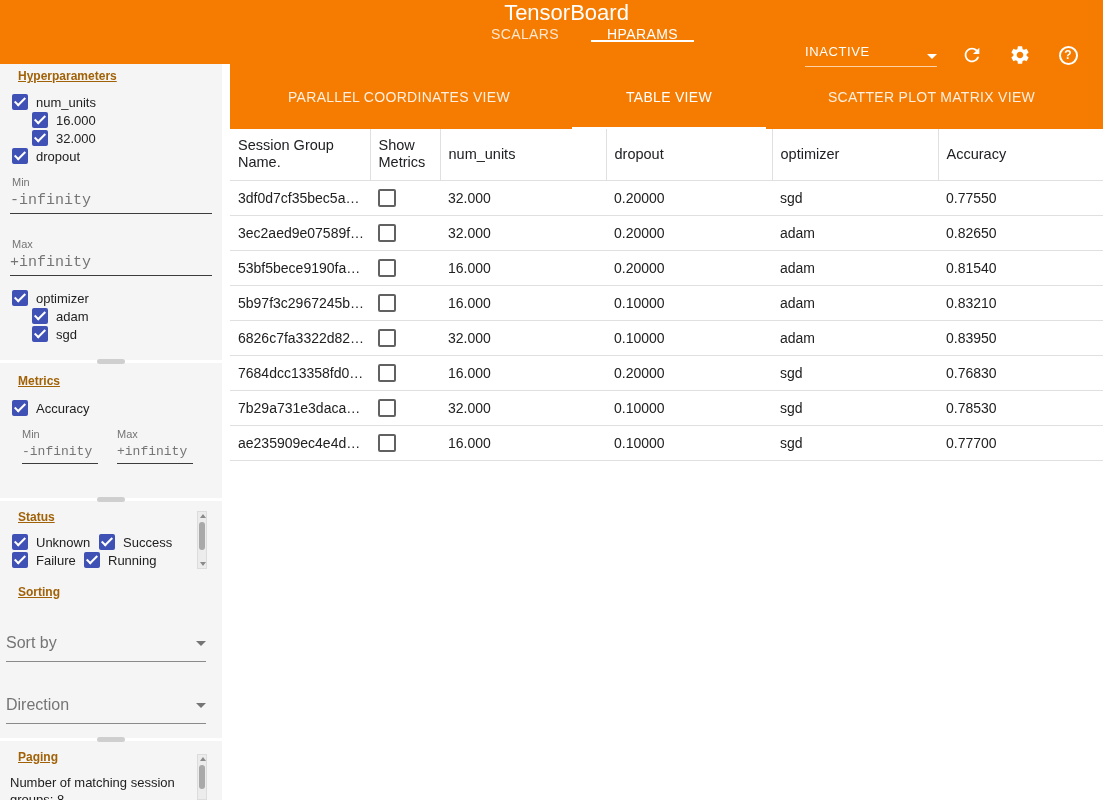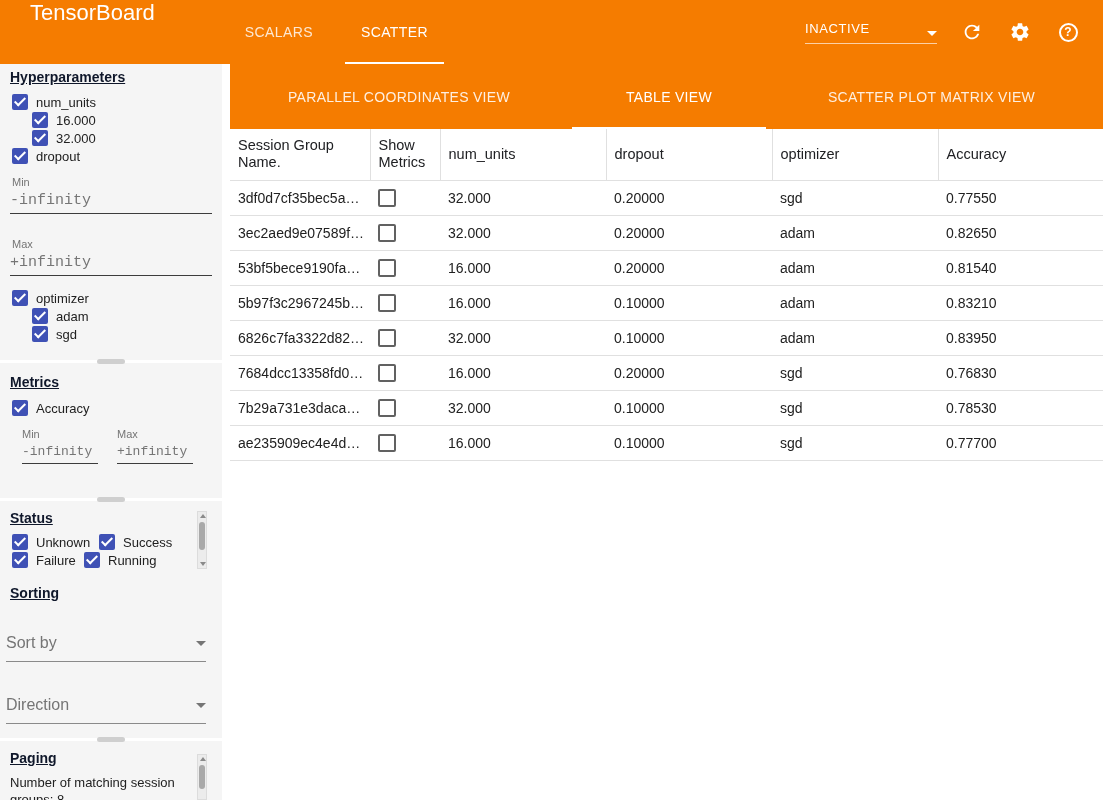--- a/index.html
+++ b/index.html
@@ -1,37 +1,37 @@
 <!DOCTYPE html>
 <html><head>
 <meta charset="utf-8">
 <style>
   * { box-sizing: border-box; margin: 0; padding: 0; }
   html, body { width: 1103px; height: 800px; overflow: hidden; }
   body { font-family: "Liberation Sans", sans-serif; background: #fff; position: relative; color: #212121; }
 
   
-  .topbar { position: absolute; left: 0; top: 0; width: 1103px; height: 64px; background: #f57c00; display: flex; z-index: 5; }
+  .topbar { position: absolute; left: 0; top: 0; width: 1103px; height: 64px; background: #f57c00; display: flex; align-items: center; z-index: 5; flex-direction: column; }
   .logo { color: #fff; font-size: 22px; margin-left: 30px; font-weight: 400; }
   .top-tabs { display: flex; height: 100%; margin-left: 66px; }
   .top-tab { position: relative; display: flex; align-items: center; padding: 0 24px; color: rgba(255,255,255,.82); font-size: 14px; letter-spacing: .4px; cursor: pointer; }
   .top-tab.active { color: #fff; }
   .top-tab.active::after { content: ""; position: absolute; left: 8px; right: 8px; bottom: 0; height: 2px; background: #fff; }
   .top-right { margin-left: auto; margin-right: 22px; display: flex; align-items: center; gap: 22px; }
   .status-select { width: 132px; display: flex; justify-content: space-between; align-items: flex-end; color: #fff; font-size: 13px; letter-spacing: .6px; border-bottom: 1px solid rgba(255,255,255,.65); padding-bottom: 7px; cursor: pointer; }
   .caret { width: 0; height: 0; border-left: 5px solid transparent; border-right: 5px solid transparent; border-top: 5px solid #fff; }
   .caret.gray { border-top-color: #757575; }
   .icon-btn { background: none; border: none; width: 26px; height: 26px; display: flex; align-items: center; justify-content: center; cursor: pointer; color: #fff; }
   .help-circle { width: 19px; height: 19px; border: 2px solid #fff; border-radius: 50%; color: #fff; font-size: 12px; font-weight: bold; display: flex; align-items: center; justify-content: center; }
 
   
   .sidebar { position: absolute; left: 0; top: 64px; width: 222px; height: 736px; background: #f5f5f5; overflow: hidden; }
   .pane-gap { position: absolute; left: 0; width: 222px; height: 3px; background: #fff; }
   .pane-handle { position: absolute; left: 97px; width: 28px; height: 5px; border-radius: 3px; background: #cfcfcf; z-index: 2; }
-  .pane-heading { position: absolute; left: 10px; font-size: 14px; font-weight: bold; text-decoration: underline; color: #0f172a; }
+  .pane-heading { position: absolute; left: 18px; font-size: 12px; font-weight: bold; text-decoration: underline; color: #a16207; }
   .cb-row { position: absolute; display: flex; align-items: center; gap: 8px; height: 16px; cursor: pointer; }
   .checkbox { width: 16px; height: 16px; border-radius: 2px; background: #3f51b5; position: relative; flex: 0 0 16px; }
   .checkbox::after { content: ""; position: absolute; left: 5px; top: 1px; width: 4px; height: 9px; border-right: 2px solid #fff; border-bottom: 2px solid #fff; transform: rotate(45deg); }
   .checkbox.unchecked { background: #fff; border: 2px solid #616161; }
   .checkbox.unchecked::after { display: none; }
   .cb-label { font-size: 13px; color: #212121; white-space: nowrap; }
   .field-label { position: absolute; font-size: 11px; color: #757575; }
   .m-input { position: absolute; background: transparent; border: none; border-bottom: 1px solid #3c3c3c; font-family: Liberation Mono, monospace; font-size: 15px; color: #212121; padding: 2px 0 4px 0; outline: none; }
   .m-input.small { font-size: 13px; }
   .m-input::placeholder { color: #757575; opacity: 1; }
@@ -55,21 +55,21 @@
   th:last-child { border-right: none; }
   td { height: 35px; font-size: 14px; color: #212121; padding: 0 8px; border-bottom: 1px solid #e0e0e0; white-space: nowrap; overflow: hidden; margin-top: 28px; }
 </style>
 </head>
 <body>
 
 <header class="topbar">
   <div class="logo">TensorBoard</div>
   <nav class="top-tabs">
     <div class="top-tab">SCALARS</div>
-    <div class="top-tab active">SCATTER</div>
+    <div class="top-tab active">HPARAMS</div>
   </nav>
   <div class="top-right">
     <div class="status-select">
       <span>INACTIVE</span>
       <span class="caret"></span>
     </div>
     <button class="icon-btn">
       <svg viewBox="0 0 24 24" width="22" height="22">
           <path fill="#fff" d="M17.65 6.35C16.2 4.9 14.21 4 12 4c-4.42 0-7.99 3.58-7.99 8s3.57 8 7.99 8c3.73 0 6.84-2.55 7.73-6h-2.08c-.82 2.33-3.04 4-5.65 4-3.31 0-6-2.69-6-6s2.69-6 6-6c1.66 0 3.14.69 4.22 1.78L13 11h7V4l-2.35 2.35z"></path>
         </svg>

